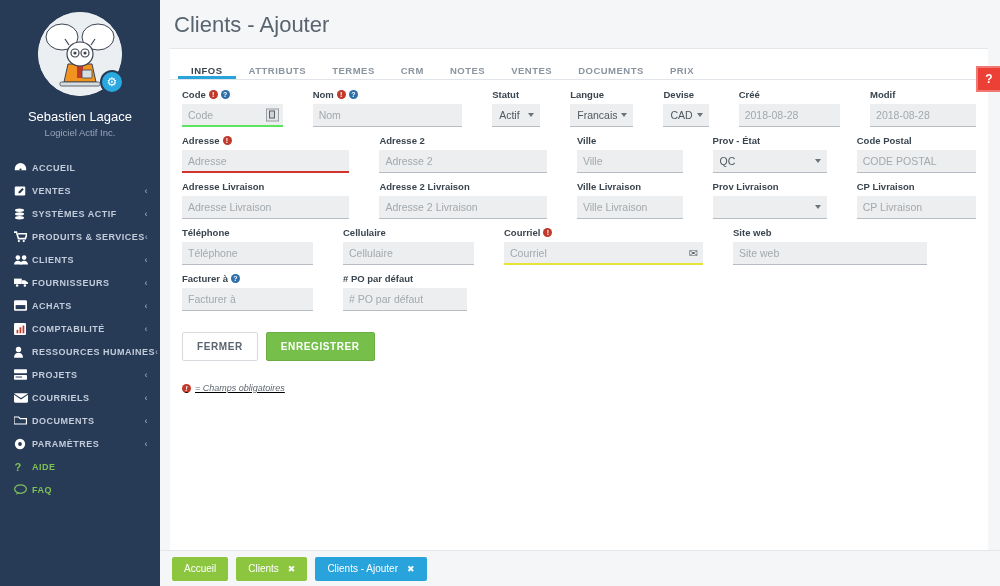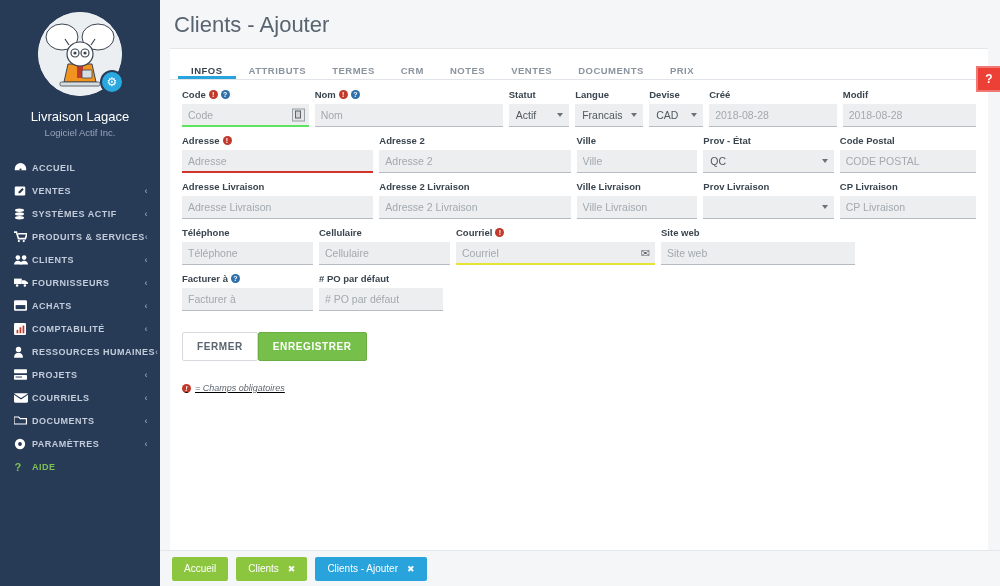--- a/index.html
+++ b/index.html
@@ -112,21 +112,21 @@
   .tab {
     font-size: 9.5px; letter-spacing: .5px; font-weight: bold;
     color: #8a949e; padding: 0 13px; cursor: pointer;
     display: flex; align-items: center; text-transform: uppercase;
     border-bottom: 3px solid transparent;
   }
   .tab.active { color: #3a4busy; }
   .tab.active { color: #39444e; border-bottom-color: #29a3dc; }
 
   .form { padding: 8px 12px 0 12px; }
-  .row { display: flex; margin-bottom: 7px; }
+  .row { display: flex; margin-bottom: 7px; gap: 24px; }
   .field { padding-right: 6px; }
   .flabel {
     font-size: 9.5px; font-weight: bold; color: #39444e;
     margin-bottom: 3px; white-space: nowrap;
     display: flex; align-items: center; gap: 3px; height: 13px;
   }
   .badge {
     display: inline-flex; align-items: center; justify-content: center;
     width: 9px; height: 9px; border-radius: 50%;
     font-size: 7px; color: #fff; font-weight: bold; line-height: 1;
@@ -175,21 +175,21 @@
     position: absolute; right: 4px; top: 50%; transform: translateY(-50%);
     width: 13px; height: 13px; border: 1px solid #9aa0a6;
     background: #e4e6e8; display: flex; align-items: center; justify-content: center;
     cursor: pointer;
   }
   .btn-inset i {
     display: block; width: 6px; height: 8px;
     border: 1px solid #5d646a; background: #cfd3d6;
   }
 
-  .actions { padding: 14px 12px 0 12px; display: flex; gap: 0; }
+  .actions { padding: 14px 12px 0 12px; display: flex; gap: 8px; }
   .btn {
     font-size: 10px; letter-spacing: .6px; font-weight: bold;
     padding: 8px 14px; cursor: pointer; text-transform: uppercase;
     border-radius: 2px;
   }
   .btn-secondary { background: #ffffff; color: #5b6570; border: 1px solid #d6dade; }
   .btn-primary { background: #76bf4b; color: #ffffff; border: 1px solid #6bad43; }
 
   .legend { padding: 22px 12px 0 12px; text-decoration: underline; }
   .legend-line {
@@ -247,21 +247,21 @@
             <circle cx="47" cy="41" r="4" fill="#fff" stroke="#3b4450" stroke-width="1.2"></circle>
             <circle cx="37" cy="41" r="1.6" fill="#3b4450"></circle>
             <circle cx="47" cy="41" r="1.6" fill="#3b4450"></circle>
             <path d="M31 33 L27 27 M53 33 L57 27" stroke="#3b4450" stroke-width="1.2" fill="none"></path>
             <rect x="44" y="58" width="10" height="8" rx="1" fill="#d8dde1" stroke="#3b4450" stroke-width=".8"></rect>
             <rect x="22" y="70" width="40" height="4" rx="1.5" fill="#d8dde1" stroke="#3b4450" stroke-width=".8"></rect>
           </svg>
         </div>
         <div class="avatar-badge">⚙</div>
       </div>
-      <div class="profile-name">Livraison Lagace</div>
+      <div class="profile-name">Sebastien Lagace</div>
       <div class="profile-company">Logiciel Actif Inc.</div>
     </div>
 
     <div class="nav" id="nav">
         <div class="nav-item">
           <span class="nav-ico">
             <svg width="13" height="11" viewBox="0 0 16 13">
               <path d="M8 1a7 7 0 0 0-7 7v2h14V8a7 7 0 0 0-7-7z" fill="currentColor"></path>
               <circle cx="8" cy="9" r="1.4" fill="#273a56"></circle>
             </svg>
@@ -397,20 +397,30 @@
           <span class="nav-label">PARAMÈTRES</span>
           <span class="nav-caret">‹</span>
         </div>
         <div class="nav-item green">
           <span class="nav-ico">
             <svg width="10" height="12" viewBox="0 0 10 13">
               <text x="0" y="11" font-size="12" font-weight="bold" fill="currentColor" font-family="Liberation Sans">?</text>
             </svg>
           </span>
           <span class="nav-label">AIDE</span>
+          <span class="nav-caret"></span>
+        </div>
+        <div class="nav-item green">
+          <span class="nav-ico">
+            <svg width="13" height="11" viewBox="0 0 16 13">
+              <ellipse cx="8" cy="6" rx="7.2" ry="5.2" stroke="currentColor" stroke-width="1.5" fill="none"></ellipse>
+              <path d="M4 10l-1.5 3 4-2z" fill="currentColor"></path>
+            </svg>
+          </span>
+          <span class="nav-label">FAQ</span>
           <span class="nav-caret"></span>
         </div>
       </div>
   </div>
 
   <div class="main">
 
     <div class="page-title">Clients - Ajouter</div>
 
     <div class="content-card">

